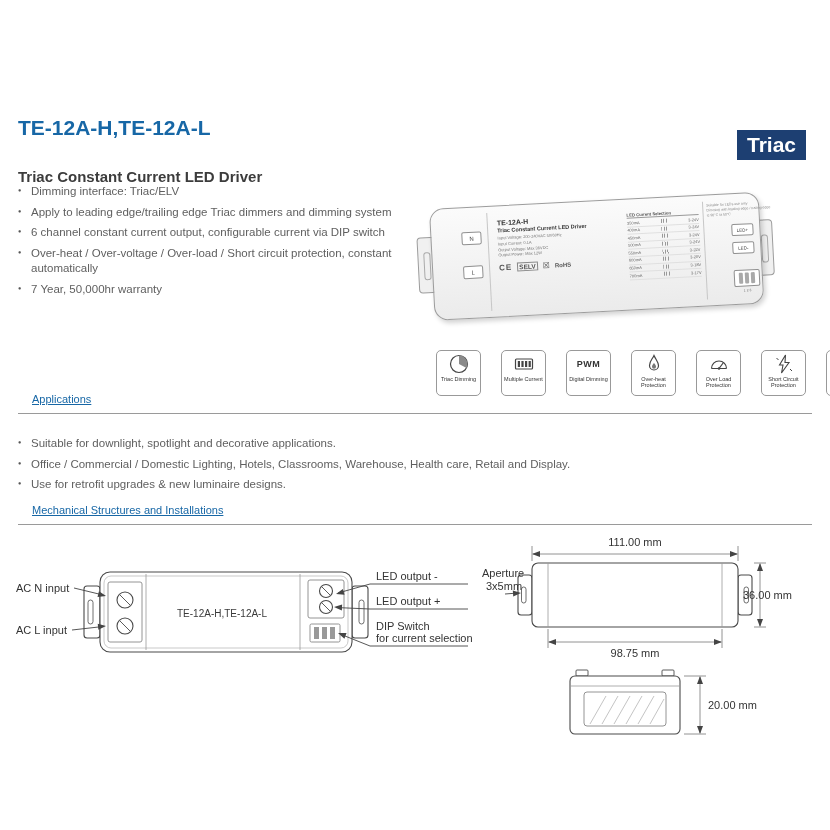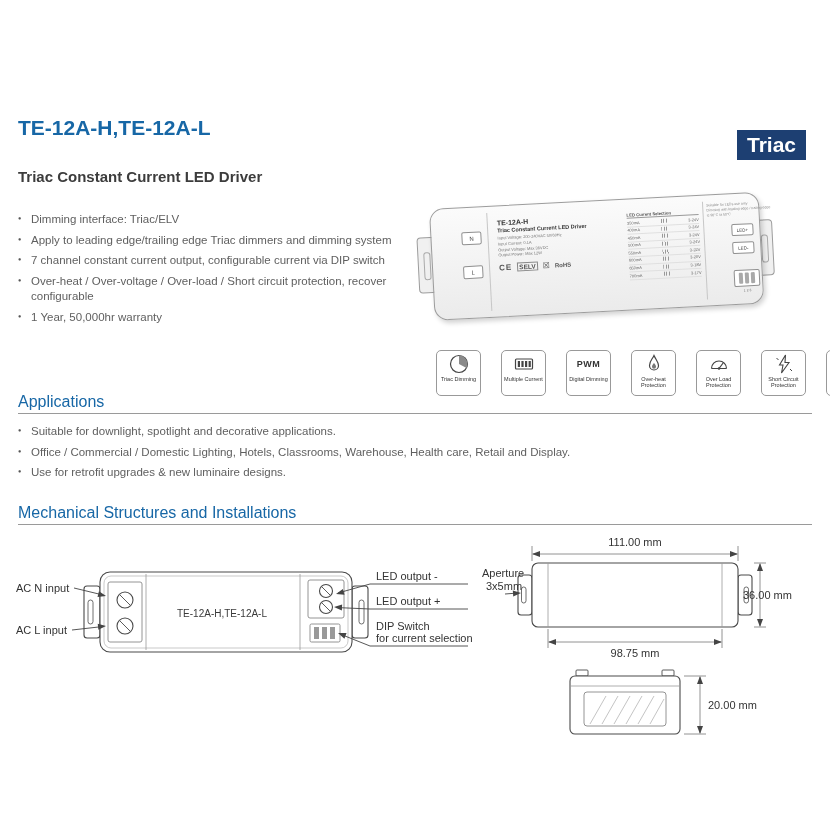--- a/index.html
+++ b/index.html
@@ -6,21 +6,21 @@
   body { background:#fff; }
   .page { position:relative; width:830px; height:830px; background:#fff; overflow:hidden;
           font-family:"Liberation Sans", sans-serif; color:#333; }
 
   .title    { position:absolute; left:18px; top:116px; font-size:21px; font-weight:700; color:#1767a6; }
   .badge    { position:absolute; left:737px; top:130px; width:69px; height:30px; background:#1d3f72;
               color:#fff; font-size:21px; font-weight:600; display:flex; align-items:center; justify-content:center; }
   .subtitle { position:absolute; left:18px; top:168px; font-size:15px; font-weight:700; color:#3c3c3c; }
 
   ul { list-style:none; }
-  .features { position:absolute; left:18px; top:212px; width:392px; }
+  .features { position:absolute; left:18px; top:184px; width:392px; }
   .features li, .apps li { position:relative; padding-left:13px; margin-bottom:5px;
               font-size:11.5px; line-height:1.35; color:#5f5f5f; }
   .features li::before, .apps li::before { content:"●"; position:absolute; left:0; top:3px; font-size:5.5px; color:#555; }
 
   
   .device { position:absolute; left:410px; top:188px; width:385px; height:150px; transform:rotate(-3deg); }
   .dev-ear { position:absolute; width:18px; height:56px; top:40px; background:#f0f0f0;
              border:1px solid #9c9c9c; border-radius:4px; }
   .dev-ear::after { content:""; position:absolute; left:5px; top:14px; width:5px; height:26px;
              border:1px solid #aaa; border-radius:3px; }
@@ -59,44 +59,44 @@
   
   .icon-row { position:absolute; left:436px; top:350px; display:flex; gap:20px; }
   .icon-box { width:45px; height:46px; border:1px solid #999; border-radius:5px; background:#fff;
               display:flex; flex-direction:column; align-items:center; padding-top:2px; }
   .ig { width:22px; height:22px; flex:0 0 auto; }
   .icap { font-size:5.5px; line-height:1.15; text-align:center; color:#333; margin-top:1px; padding:0 1px; }
   .pwm-text { font-size:9px; font-weight:800; letter-spacing:0.5px; color:#333; height:22px;
               display:flex; align-items:center; }
 
   
-  .sec-h { position:absolute; left:18px; font-size:16px; color:#1767a6; }
+  .sec-h { position:absolute; left:32px; font-size:11px; color:#1767a6;text-decoration:underline; }
   .rule  { position:absolute; left:18px; width:794px; height:1px; background:#9a9a9a; }
-  .apps  { position:absolute; left:18px; top:424px; width:786px; }
+  .apps  { position:absolute; left:18px; top:436px; width:786px; }
 
   
   .mech-svg { position:absolute; left:0; top:530px; width:830px; height:230px; }
   .mlbl { font-size:11px; fill:#333; }
   .mmodel { font-size:10px; fill:#3a3a3a; }
 </style>
 </head>
 <body>
 
 <div class="page">
 
   <div class="title">TE-12A-H,TE-12A-L</div>
   <div class="badge">Triac</div>
   <div class="subtitle">Triac Constant Current LED Driver</div>
 
   <ul class="features">
     <li>Dimming interface: Triac/ELV</li>
     <li>Apply to leading edge/trailing edge Triac dimmers and dimming system</li>
-    <li>7 channel constant current output, configurable current via DIP switch</li>
-    <li>Over-heat / Over-voltage / Over-load / Short circuit protection, recover configurable</li>
-    <li>1 Year, 50,000hr warranty</li>
+    <li>6 channel constant current output, configurable current via DIP switch</li>
+    <li>Over-heat / Over-voltage / Over-load / Short circuit protection, constant automatically</li>
+    <li>7 Year, 50,000hr warranty</li>
   </ul>
 
   <div class="device">
     <div class="dev-ear dev-ear-l"></div>
     <div class="dev-ear dev-ear-r"></div>
     <div class="dev-body">
       <div class="dev-divider d1"></div>
       <div class="dev-divider d2"></div>
       <div class="term term-n">
           <span>N</span>

